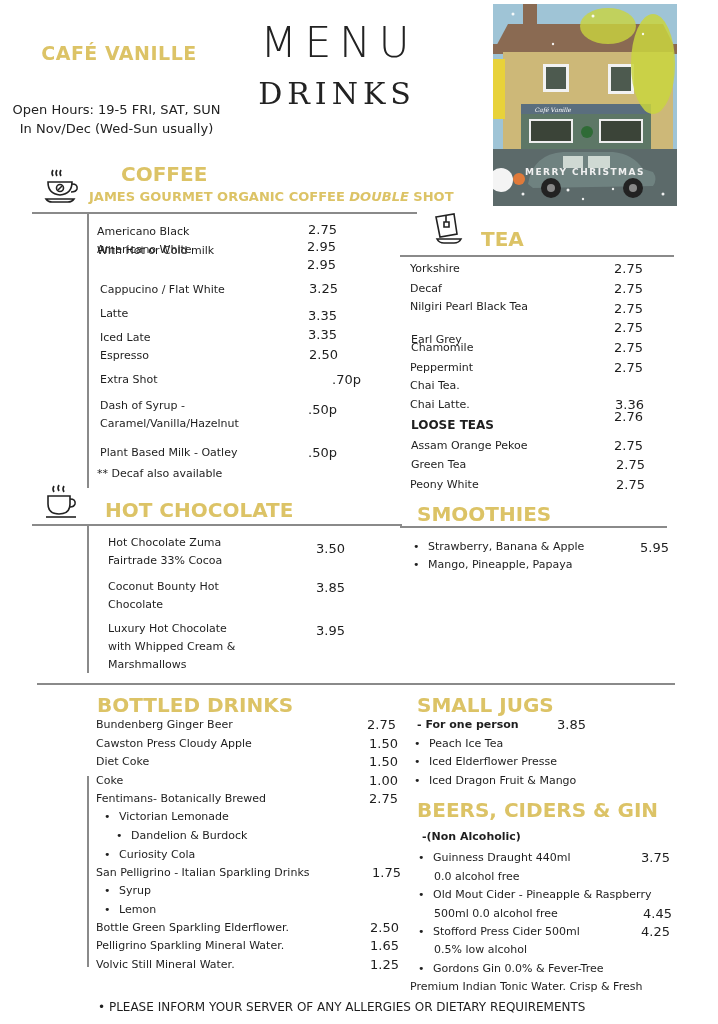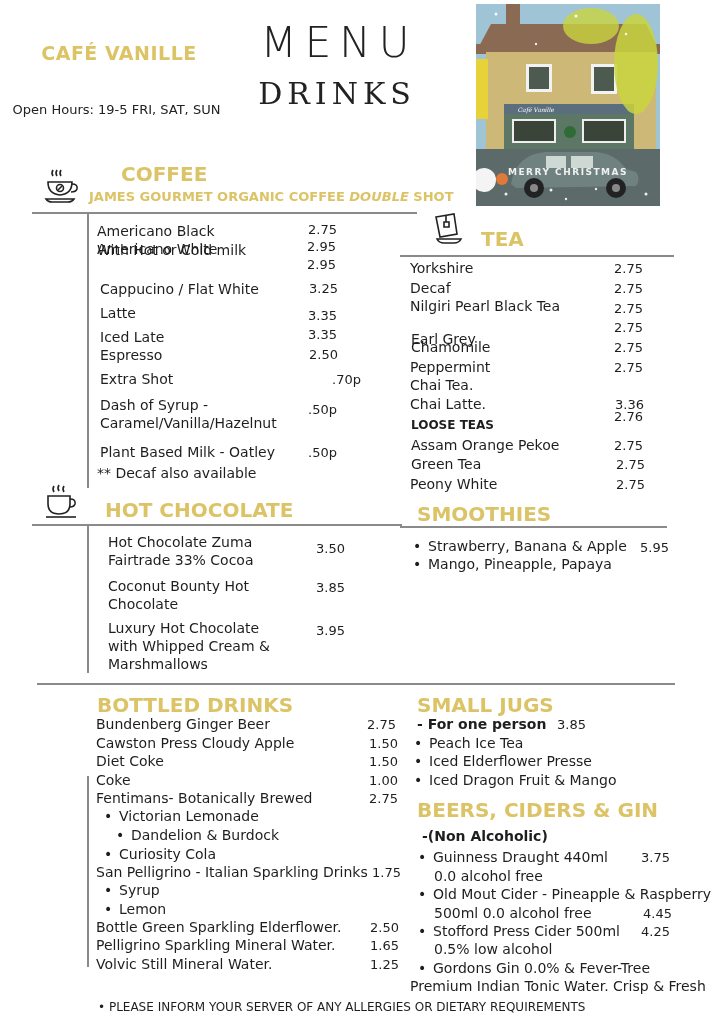--- a/index.html
+++ b/index.html
@@ -4,40 +4,41 @@
 <style>
   html, body { margin:0; padding:0; background:#fff; }
   body { width:718px; height:1024px; position:relative; overflow:hidden;
          font-family:"DejaVu Sans", sans-serif; color:#1e1e1e; }
   .abs { position:absolute; }
   .gold { color:#dcc366; font-weight:bold; font-family:"DejaVu Sans", sans-serif; }
   .brand { left:8px; top:38px; width:222px; text-align:center; font-size:19px; line-height:31px; letter-spacing:0.5px; }
   .hours { left:4px; top:100px; width:225px; text-align:center; font-size:13px; line-height:19px; color:#222; }
   .menu-title { left:250px; top:18px; width:178px; text-align:center; font-family:"DejaVu Sans", sans-serif; font-size:42px; letter-spacing:8px; font-weight:300; color:#222; }
   .drinks-title { left:246px; top:76px; width:182px; text-align:center; font-family:"DejaVu Serif", serif; font-size:30px; letter-spacing:5px; color:#222; }
-  .photo { left:476px; top:4px; width:184px; height:202px; overflow:hidden; }
+  .photo { left:493px; top:4px; width:184px; height:202px; overflow:hidden; }
   .hline { position:absolute; height:2px; background:#8a8a8a; }
   .vline { position:absolute; width:2px; background:#8a8a8a; }
-  .row { position:absolute; font-size:14px; line-height:17px; white-space:nowrap; }
+  .row { position:absolute; font-size:11px; line-height:17px; white-space:nowrap; }
   .price { position:absolute; font-size:13px; line-height:17px; white-space:nowrap; }
   .sec-title { position:absolute; font-size:20px; line-height:24px; }
   .sub { position:absolute; font-size:13px; line-height:14px; }
   .bold { font-weight:bold; }
   .bullet::before { content:"•"; position:absolute; margin-left:-15px; }
   .icon { position:absolute; }
   .note { position:absolute; left:98px; top:1000px; font-size:12px; white-space:nowrap; }
 </style>
 </head>
 <body>
 
 <div class="abs gold brand">
   <div>CAFÉ VANILLE</div>
 </div>
 <div class="abs hours">
   <div>Open Hours: 19-5   FRI, SAT, SUN</div>
+  <div>In Nov/Dec  (Wed-Sun usually)</div>
 </div>
 <div class="abs menu-title">MENU</div>
 <div class="abs drinks-title">DRINKS</div>
 
 <div class="abs photo">
   <svg width="184" height="202" viewBox="0 0 184 202">
     <rect width="184" height="202" fill="#9fc4d6"></rect>
     <rect x="0" y="40" width="184" height="10" fill="#8a6a52"></rect>
     <polygon points="15,20 170,20 184,48 0,48" fill="#8a6a52"></polygon>
     <rect x="30" y="0" width="14" height="28" fill="#8a6a52"></rect>

